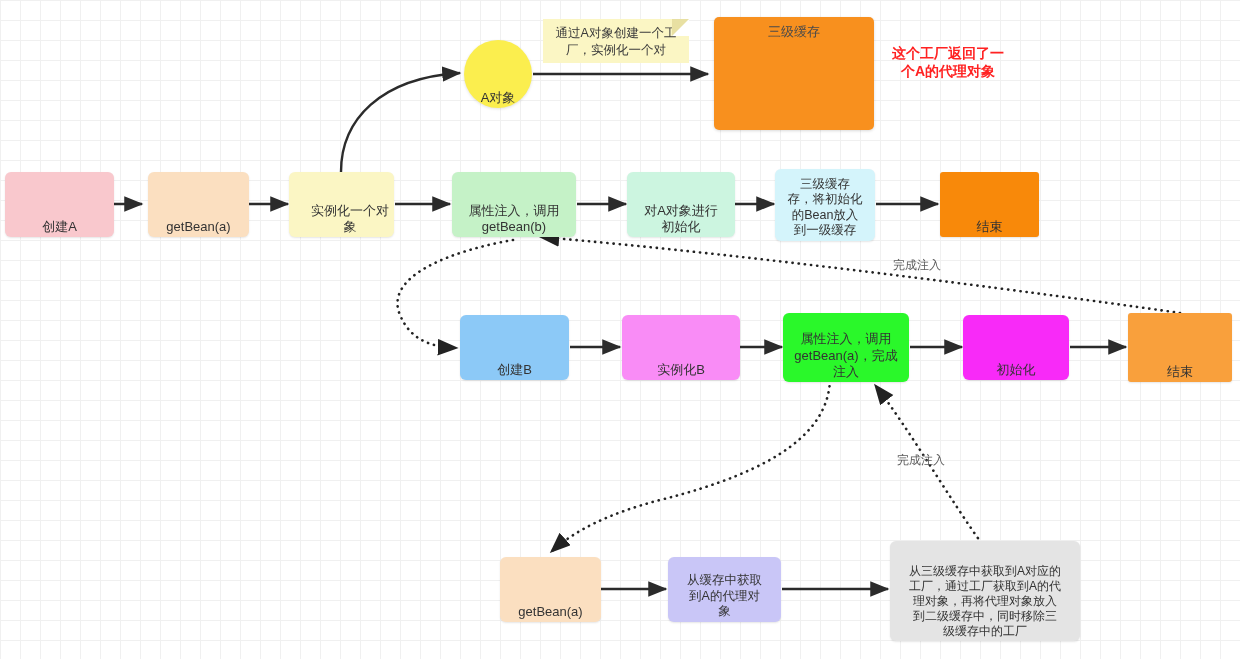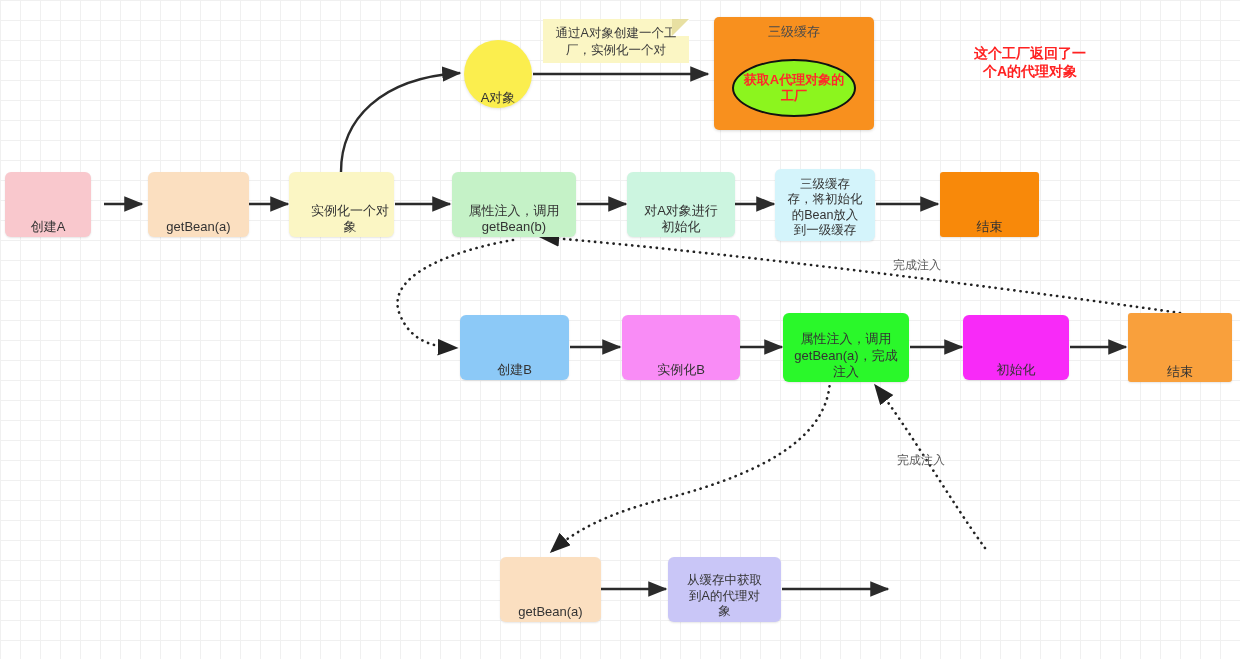--- a/index.html
+++ b/index.html
@@ -174,21 +174,21 @@
     <path class="dot-line" d="M1180,313 C1090,300 760,255 540,237" marker-end="url(#arrowDot)"></path>
 
     <path class="dot-line" d="M830,380 C828,430 780,470 660,500 C610,513 575,530 551,552" marker-end="url(#arrowDot)"></path>
 
     <path class="dot-line" d="M985,548 C950,500 910,430 875,385" marker-end="url(#arrowDot)"></path>
 
     <line class="solid-line" x1="601" y1="589" x2="666" y2="589" marker-end="url(#arrowSolid)"></line>
     <line class="solid-line" x1="782" y1="589" x2="888" y2="589" marker-end="url(#arrowSolid)"></line>
   </svg>
 
-  <div class="node" style="left:5px; top:172px; width:86px; height:65px; background:#f9c8cd;">
+  <div class="node" style="left:5px; top:172px; width:109px; height:65px; background:#f9c8cd;">
     <span class="node-text">创建A</span>
   </div>
 
   <div class="node" style="left:148px; top:172px; width:101px; height:65px; background:#fbdfc0;">
     <span class="node-text">getBean(a)</span>
   </div>
 
   <div class="node" style="left:289px; top:172px; width:105px; height:65px; background:#fbf6c4;padding-left:21px;">
     <span class="node-text">实例化一个对
 象</span>
@@ -219,27 +219,23 @@
     <span class="node-text">A对象</span>
   </div>
 
   <div class="sticky" style="left:543px; top:19px; width:146px; height:44px;">
     <span class="node-text">通过A对象创建一个工
 厂，实例化一个对</span>
   </div>
 
   <div class="cache-box" style="left:714px; top:17px; width:160px; height:113px; background:#f8901e;">
     <div class="cache-title">三级缓存</div>
-    <div class="ellipse" style="left:18px; top:42px; width:124px; height:58px; background:#8cf51e; color:#ff2a2a;">
-      <span class="node-text">获取A代理对象的
-工厂</span>
-    </div>
-  </div>
-
-  <div class="note-red" style="left:940px; top:44px; width:180px;">
+  </div>
+
+  <div class="note-red" style="left:858px; top:44px; width:180px;">
     <span class="node-text">这个工厂返回了一
 个A的代理对象</span>
   </div>
 
   <div class="node" style="left:622px; top:315px; width:118px; height:65px; background:#f98cf6;">
     <span class="node-text">实例化B</span>
   </div>
 
   <div class="node" style="left:460px; top:315px; width:109px; height:65px; background:#8cc9f7;">
     <span class="node-text">创建B</span>
@@ -270,15 +266,22 @@
   <div class="node" style="left:500px; top:557px; width:101px; height:65px; background:#fbdfc0;">
     <span class="node-text">getBean(a)</span>
   </div>
 
   <div class="node" style="left:668px; top:557px; width:113px; height:65px; background:#c9c6f7; font-size:12.5px;">
     <span class="node-text">从缓存中获取
 到A的代理对
 象</span>
   </div>
 
+  <div class="node" style="left:890px; top:541px; width:190px; height:100px; background:#e4e4e4; font-size:12px;">
+    <span class="node-text">从三级缓存中获取到A对应的
+工厂，通过工厂获取到A的代
+理对象，再将代理对象放入
+到二级缓存中，同时移除三
+级缓存中的工厂</span>
+  </div>
 
 
 </div>
 
 </body></html>

